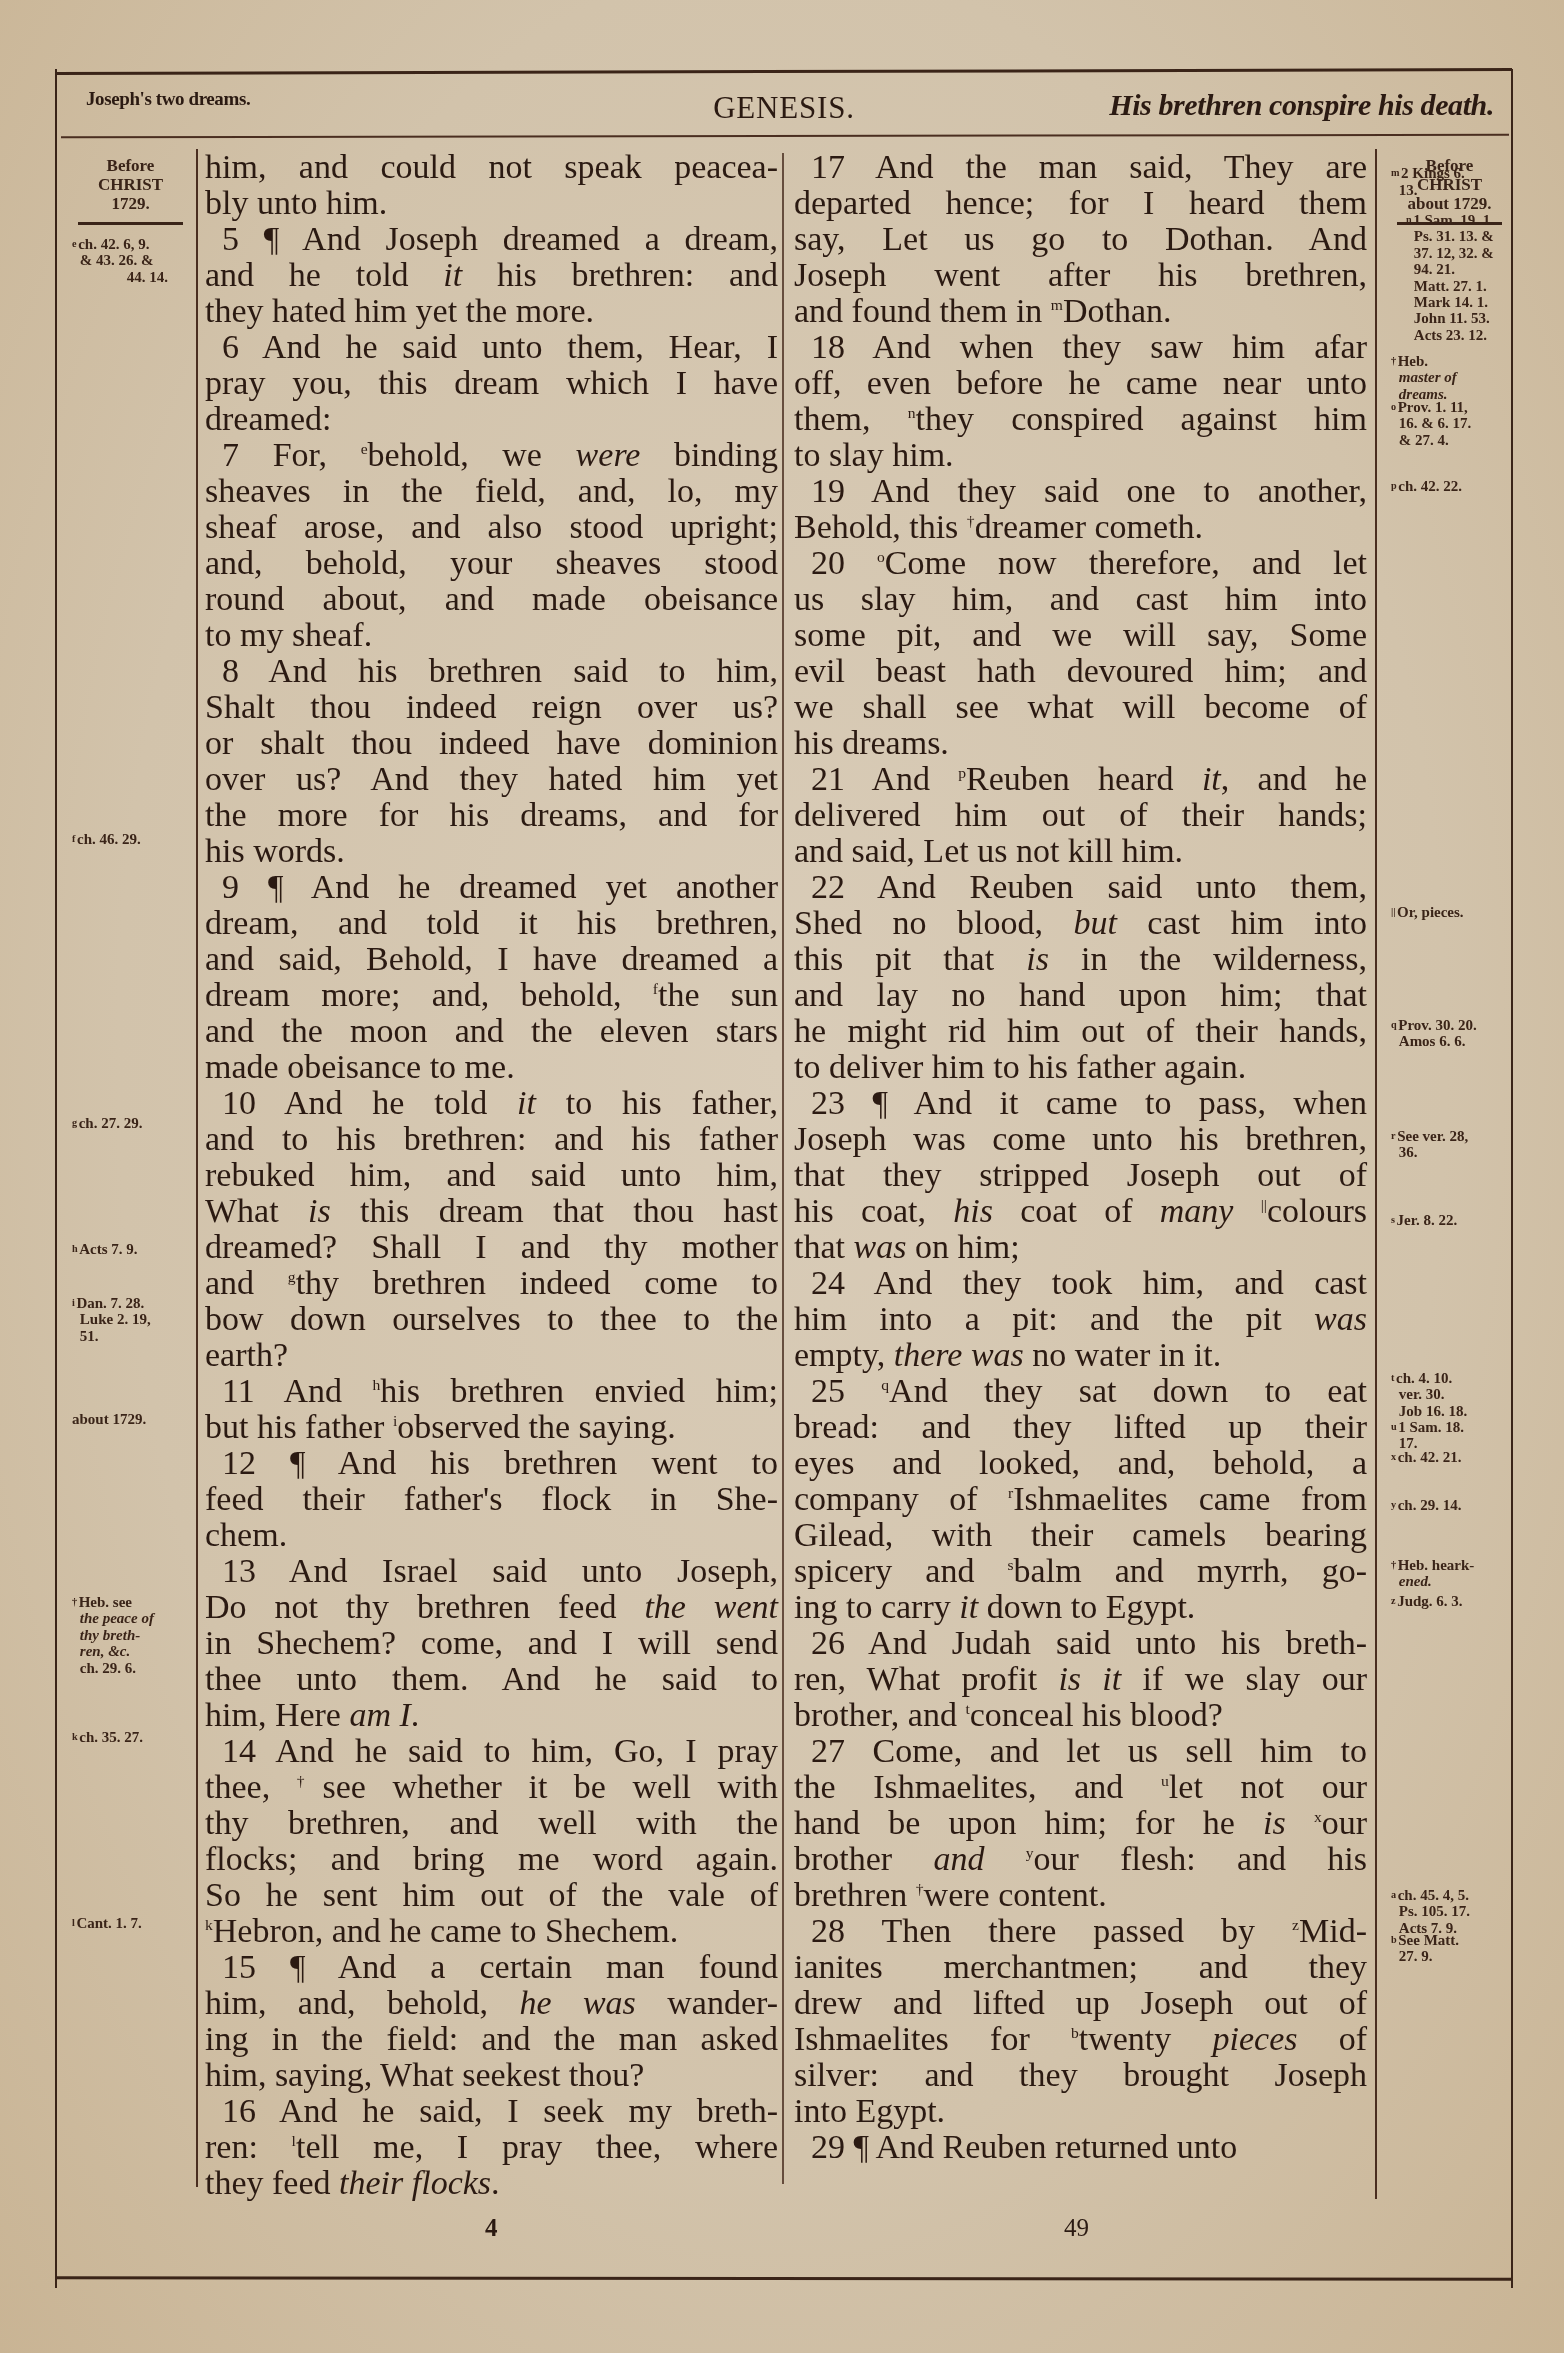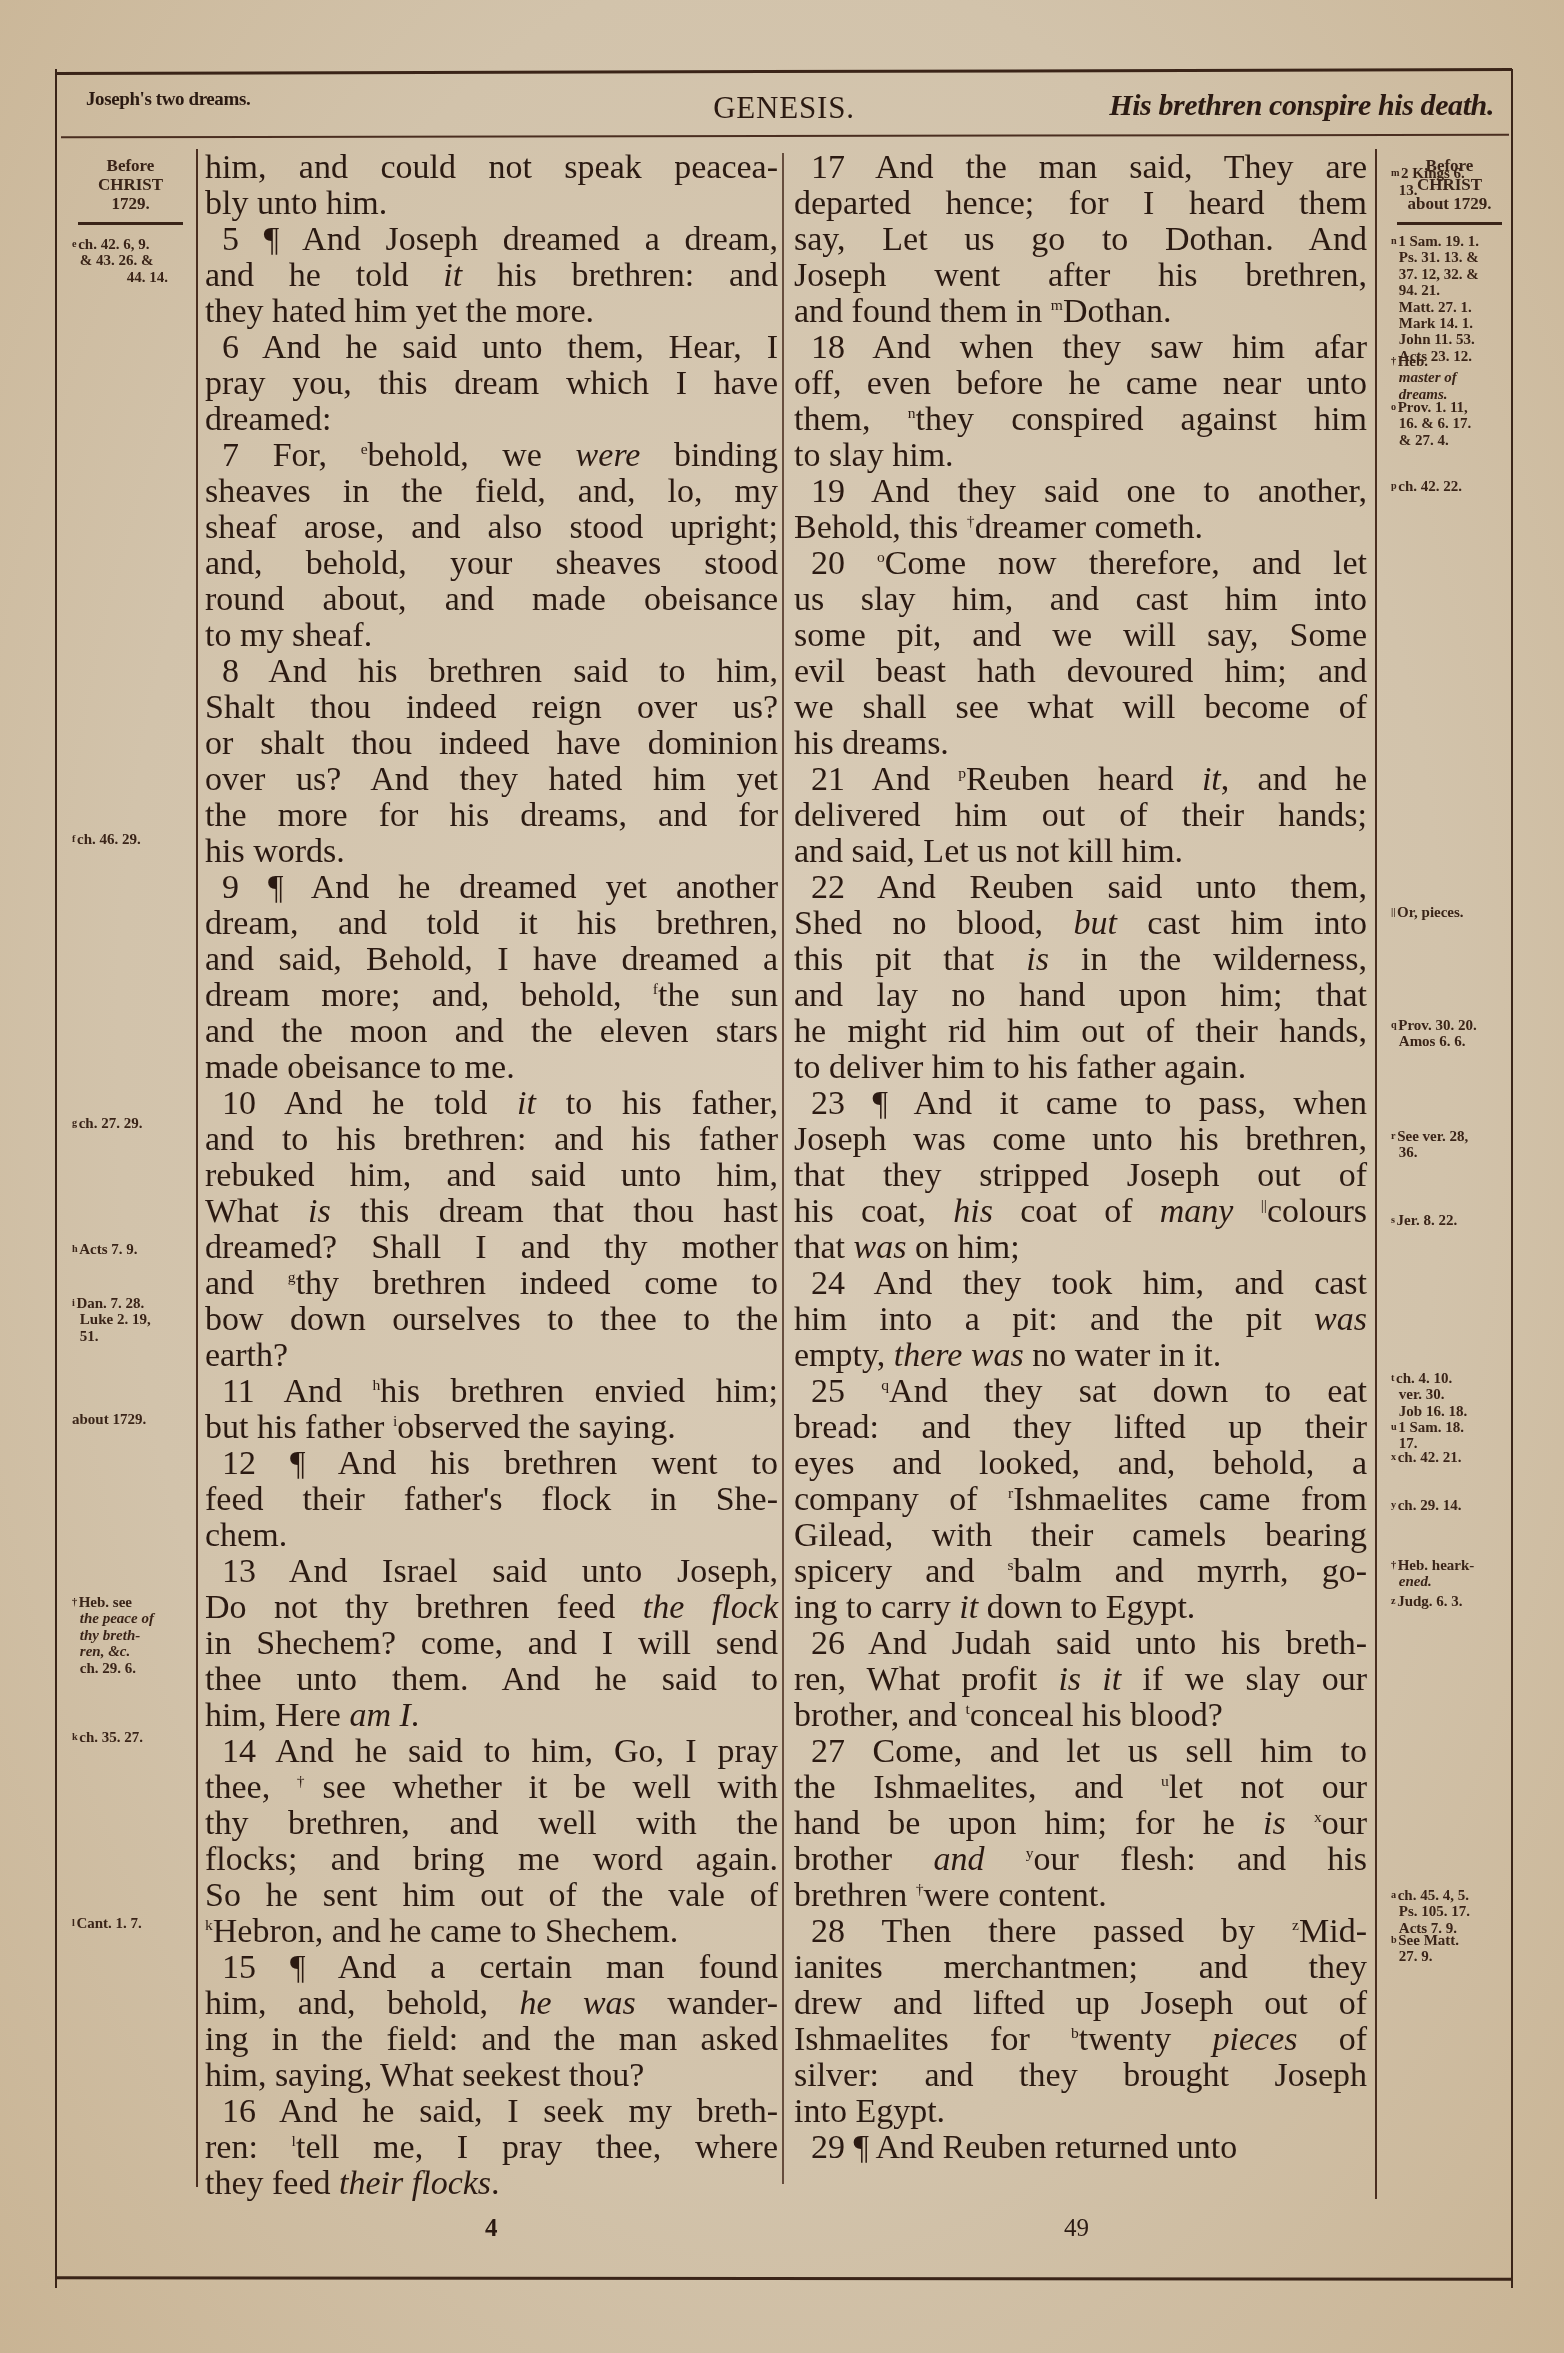--- a/index.html
+++ b/index.html
@@ -118,21 +118,21 @@
     <div>Before</div>
     <div>CHRIST</div>
     <div>about 1729.</div>
     <div class="mhead-rule"></div>
   </div>
   <div id="right-notes">
       <div class="note" style="top: 9.4px;">
         <div><span class="mk">m</span><span>2 Kings 6.</span></div>
         <div style="padding-left: 7.8px;"><span>13.</span></div>
       </div>
-      <div class="note" style="top: 77px;">
+      <div class="note" style="top: 56px; margin-left: 15px;">
         <div><span class="mk">n</span><span>1 Sam. 19. 1.</span></div>
         <div style="padding-left: 7.8px;"><span>Ps. 31. 13. &amp;</span></div>
         <div style="padding-left: 7.8px;"><span>37. 12, 32. &amp;</span></div>
         <div style="padding-left: 7.8px;"><span>94. 21.</span></div>
         <div style="padding-left: 7.8px;"><span>Matt. 27. 1.</span></div>
         <div style="padding-left: 7.8px;"><span>Mark 14. 1.</span></div>
         <div style="padding-left: 7.8px;"><span>John 11. 53.</span></div>
         <div style="padding-left: 7.8px;"><span>Acts 23. 12.</span></div>
       </div>
       <div class="note" style="top: 197px;">
@@ -230,21 +230,21 @@
     <span class="line">dreamed?  Shall I and thy mother</span>
     <span class="line">and <sup class="fn">g</sup>thy brethren indeed come to</span>
     <span class="line">bow down ourselves to thee to the</span>
     <span class="line last">earth?</span>
     <span class="line indent">11 And <sup class="fn">h</sup>his brethren envied him;</span>
     <span class="line last">but his father <sup class="fn">i</sup>observed the saying.</span>
     <span class="line indent">12 ¶ And his brethren went to</span>
     <span class="line">feed their father's flock in She-</span>
     <span class="line last">chem.</span>
     <span class="line indent">13 And Israel said unto Joseph,</span>
-    <span class="line">Do not thy brethren feed <span class="it">the flock</span></span>
+    <span class="line">Do not thy brethren feed <span class="it">the went</span></span>
     <span class="line">in Shechem? come, and I will send</span>
     <span class="line">thee unto them.  And he said to</span>
     <span class="line last">him, Here <span class="it">am I</span>.</span>
     <span class="line indent">14 And he said to him, Go, I pray</span>
     <span class="line">thee, <sup class="fn">†</sup>see whether it be well with</span>
     <span class="line">thy brethren, and well with the</span>
     <span class="line">flocks; and bring me word again.</span>
     <span class="line">So he sent him out of the vale of</span>
     <span class="line last"><sup class="fn">k</sup>Hebron, and he came to Shechem.</span>
     <span class="line indent">15 ¶ And a certain man found</span>

